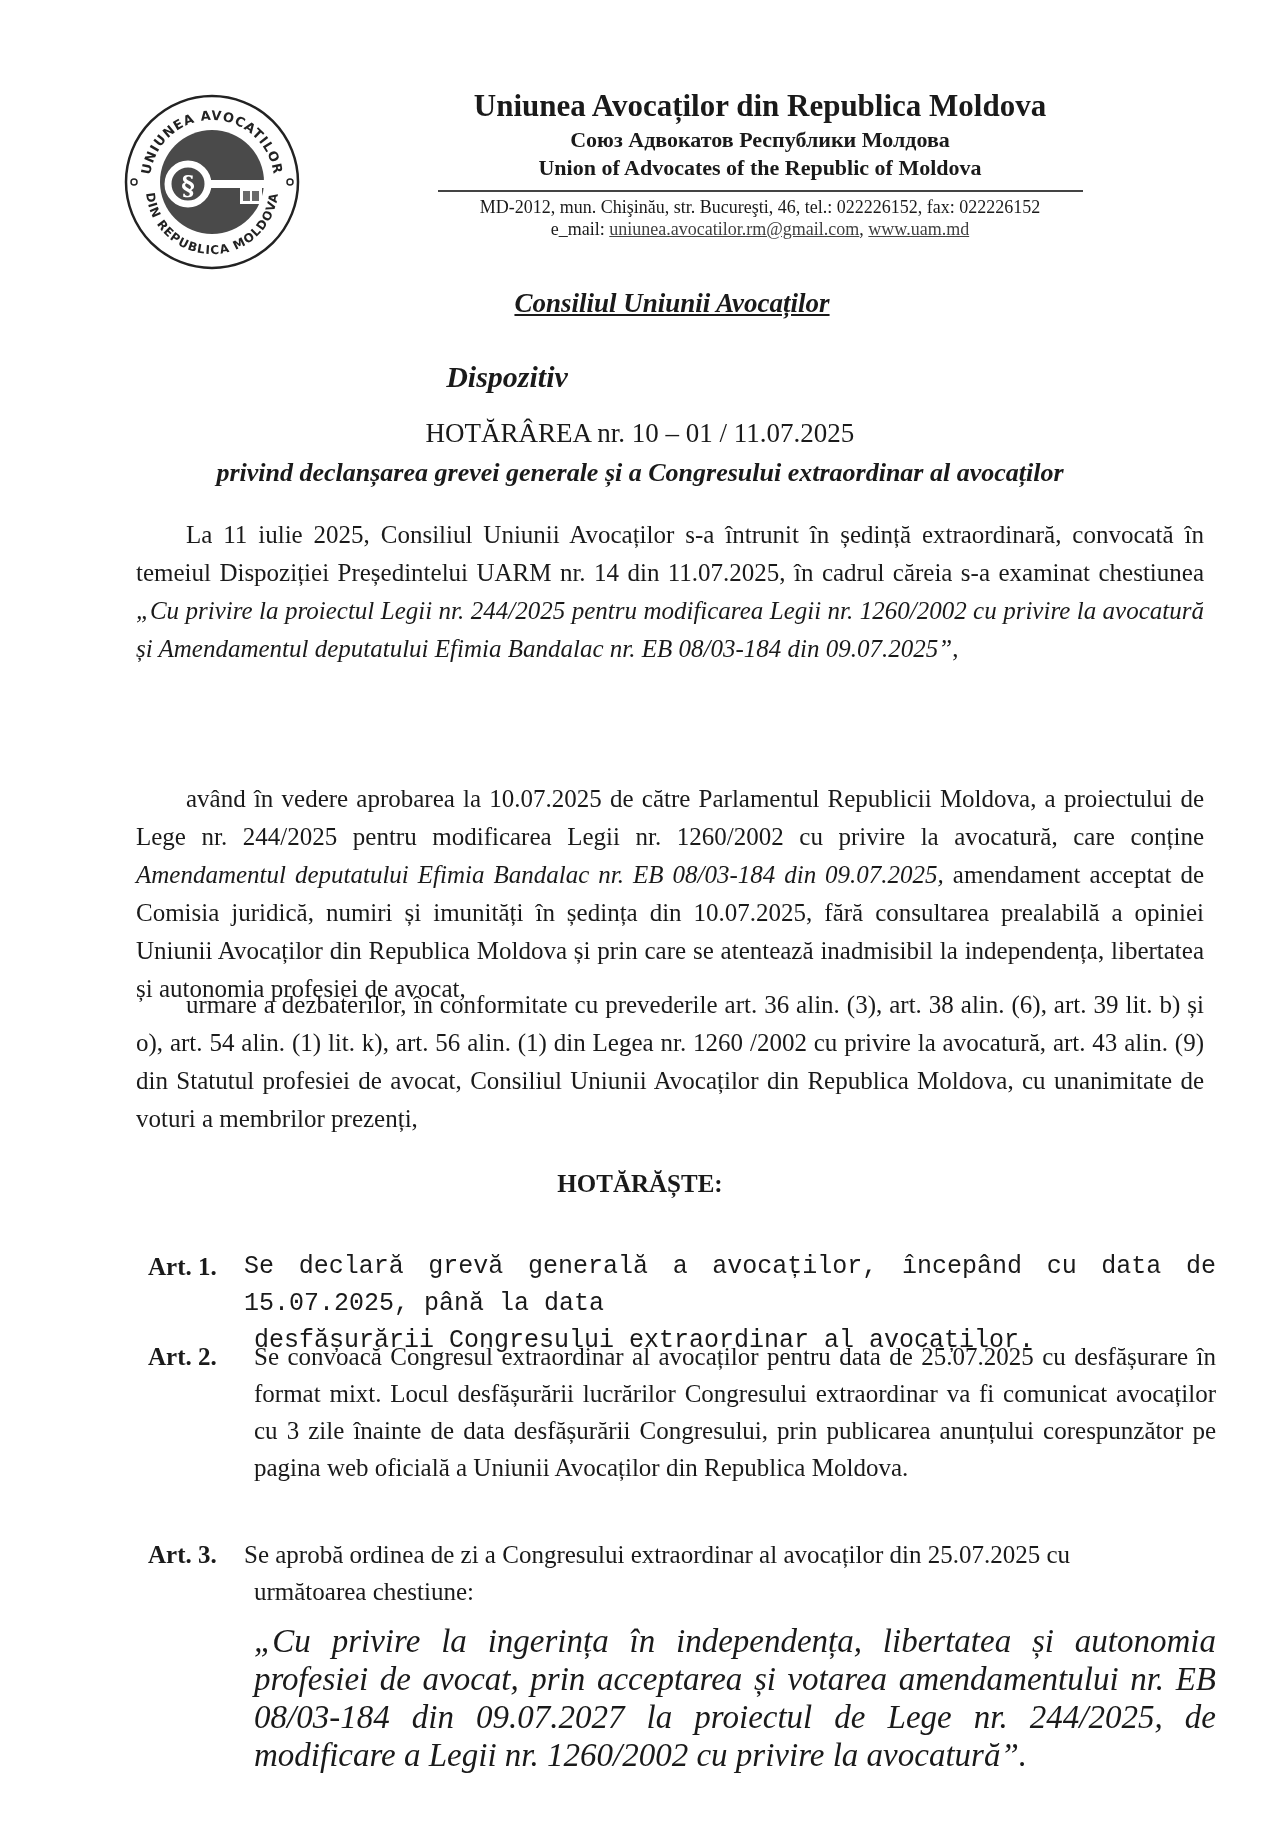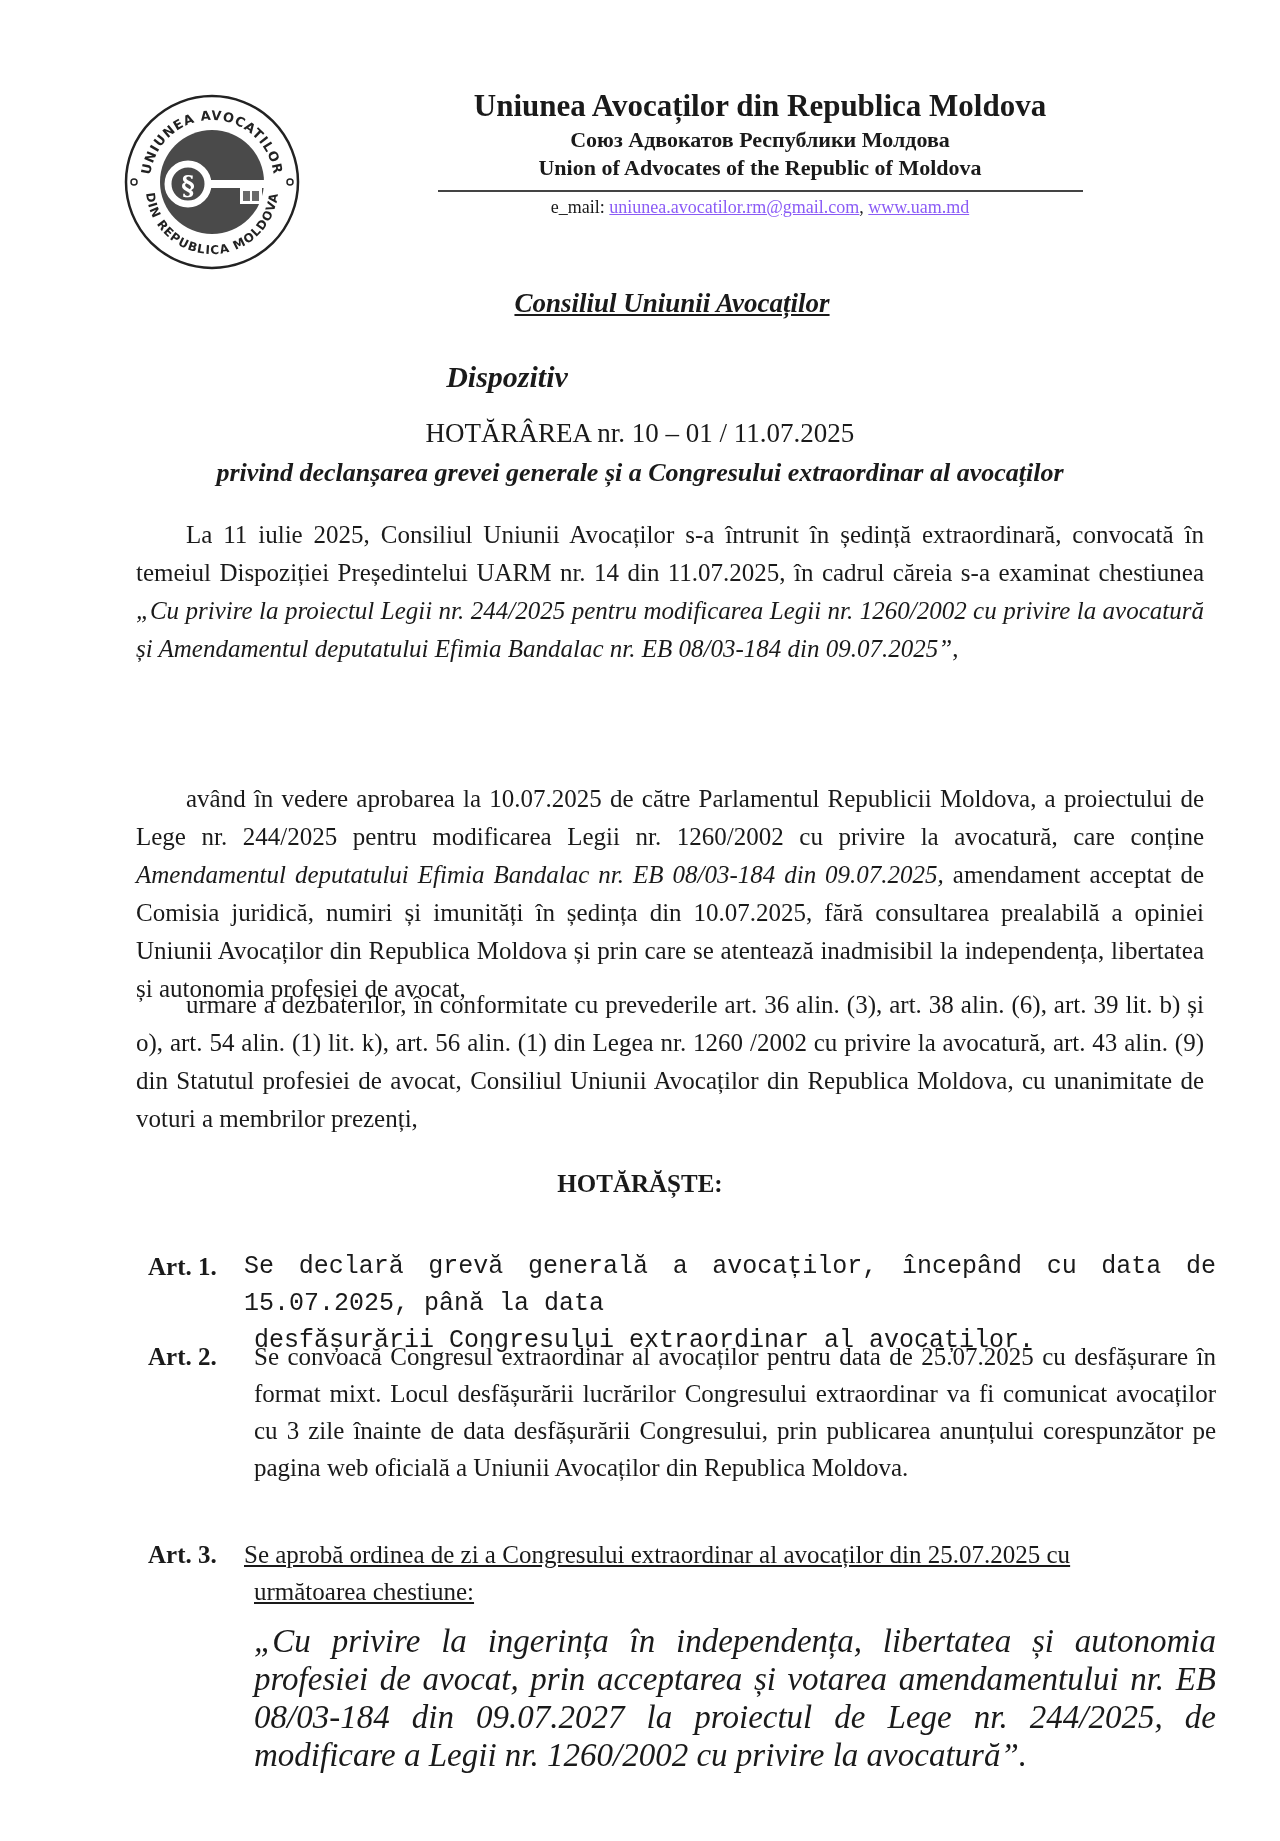--- a/index.html
+++ b/index.html
@@ -8,21 +8,21 @@
       font-family: "Liberation Serif", "DejaVu Serif", serif; color: #1a1a1a;
     }
     .logo { position: absolute; left: 122px; top: 92px; width: 180px; height: 180px; }
     .header { position: absolute; left: 430px; top: 88px; width: 660px; text-align: center; }
     .org-ro { font-size: 31px; font-weight: bold; line-height: 36px; }
     .org-ru { font-size: 22px; font-weight: bold; line-height: 28px; margin-top: 2px; }
     .org-en { font-size: 22px; font-weight: bold; line-height: 28px; }
     .rule { border-top: 2px solid #444; margin: 8px 0 4px 8px; width: 645px; }
     .addr { font-size: 18px; line-height: 22px; }
     .contact { font-size: 18px; line-height: 22px; }
-    .contact a { color: #8b5cf6; text-decoration: underline; margin-top: 20px; }
+    .contact a { color: #404040; text-decoration: underline; margin-top: 20px; }
 
     .council { position: absolute; left: 0; width: 1280px; top: 288px; text-align: center;
       font-size: 27px; font-style: italic; font-weight: bold; text-decoration: underline; padding-left: 32px; }
     .dispozitiv { position: absolute; left: 0; width: 1014px; top: 360px; text-align: center;
       font-size: 30px; font-style: italic; font-weight: bold; }
     .decision-no { position: absolute; left: 0; width: 1280px; top: 418px; text-align: center;
       font-size: 27px; font-weight: normal; }
     .decision-subject { position: absolute; left: 0; width: 1280px; top: 458px; text-align: center;
       font-size: 26px; font-style: italic; font-weight: bold; }
 
@@ -35,21 +35,21 @@
       font-size: 25px; font-weight: bold; }
 
     .art { position: absolute; left: 148px; width: 1068px; font-size: 25px; line-height: 37px; }
     .art .lbl { font-weight: bold; position: absolute; left: 0; top: 0; }
     .art .txt { margin-left: 94px; text-align: justify; text-indent: 0; }
     .art1 { top: 1248px; }
     .art1 .txt { margin-left: 96px; font-family: Liberation Mono, monospace; }
     .art1 .txt2 { margin-left: 106px; }
     .art2 { top: 1338px; }
     .art2 .txt { margin-left: 106px; }
-    .art3 { top: 1536px; text-decoration: underline; }
+    .art3 { top: 1536px; }
     .art3 .txt { margin-left: 96px; }
     .art3 .txt2 { margin-left: 106px; }
     .quote { position: absolute; left: 254px; width: 962px; top: 1622px; font-size: 33px; line-height: 38px;
       font-style: italic; text-align: justify; }
     i { font-style: italic; }
   </style>
 </head>
 <body>
 
 <div class="logo">
@@ -76,20 +76,21 @@
     <rect x="130" y="99" width="7" height="10" fill="#6a6a6a"></rect>
     <text x="66" y="102" text-anchor="middle" font-family="DejaVu Serif, serif" font-size="26" font-weight="bold" fill="#fff">§</text>
   </svg>
 </div>
 
 <div class="header">
   <div class="org-ro">Uniunea Avocaților din Republica Moldova</div>
   <div class="org-ru">Союз Адвокатов Республики Молдова</div>
   <div class="org-en">Union of Advocates of the Republic of Moldova</div>
   <div class="rule"></div>
+  <div class="addr">MD-2012, mun. Chişinău, str. Bucureşti, 46, tel.: 022226152, fax: 022226152</div>
   <div class="contact">
     <span>e_mail: </span><a>uniunea.avocatilor.rm@gmail.com</a><span>, </span><a>www.uam.md</a>
   </div>
 </div>
 
 <div class="council">Consiliul Uniunii Avocaților</div>
 <div class="dispozitiv">Dispozitiv</div>
 <div class="decision-no">HOTĂRÂREA nr. 10 – 01 / 11.07.2025</div>
 <div class="decision-subject">privind declanșarea grevei generale și a Congresului extraordinar al avocaților</div>
 

